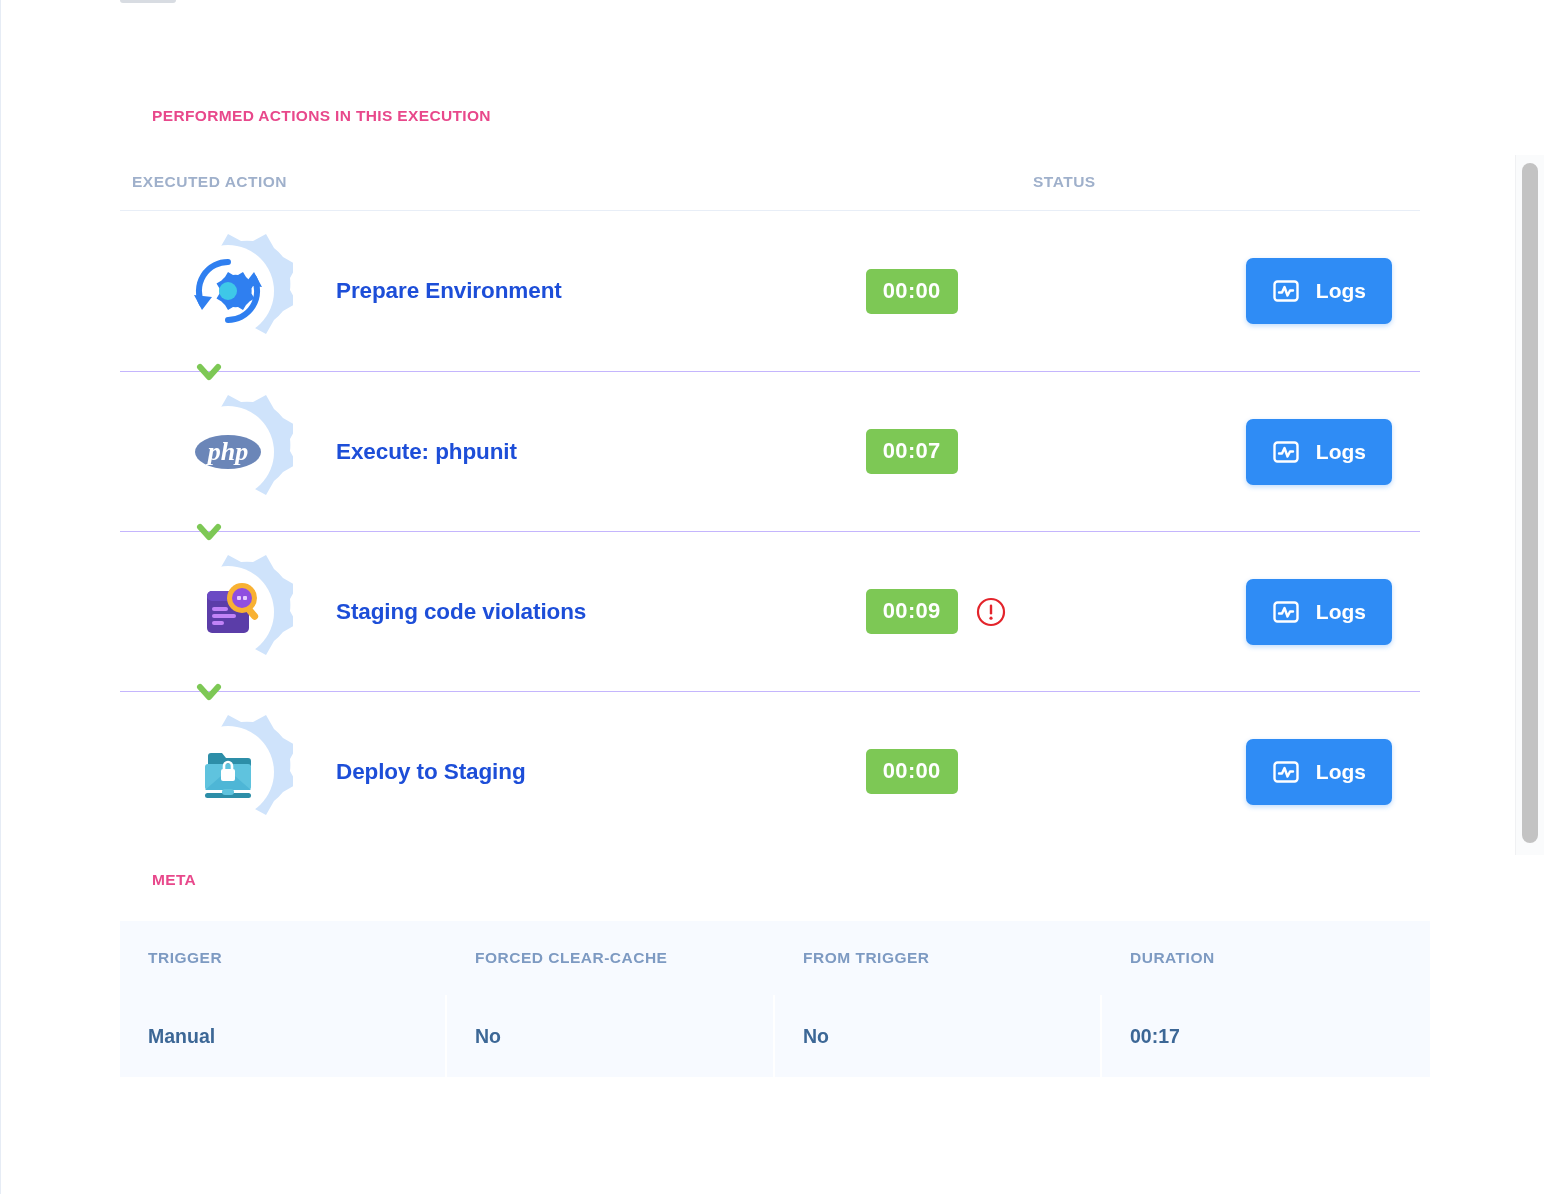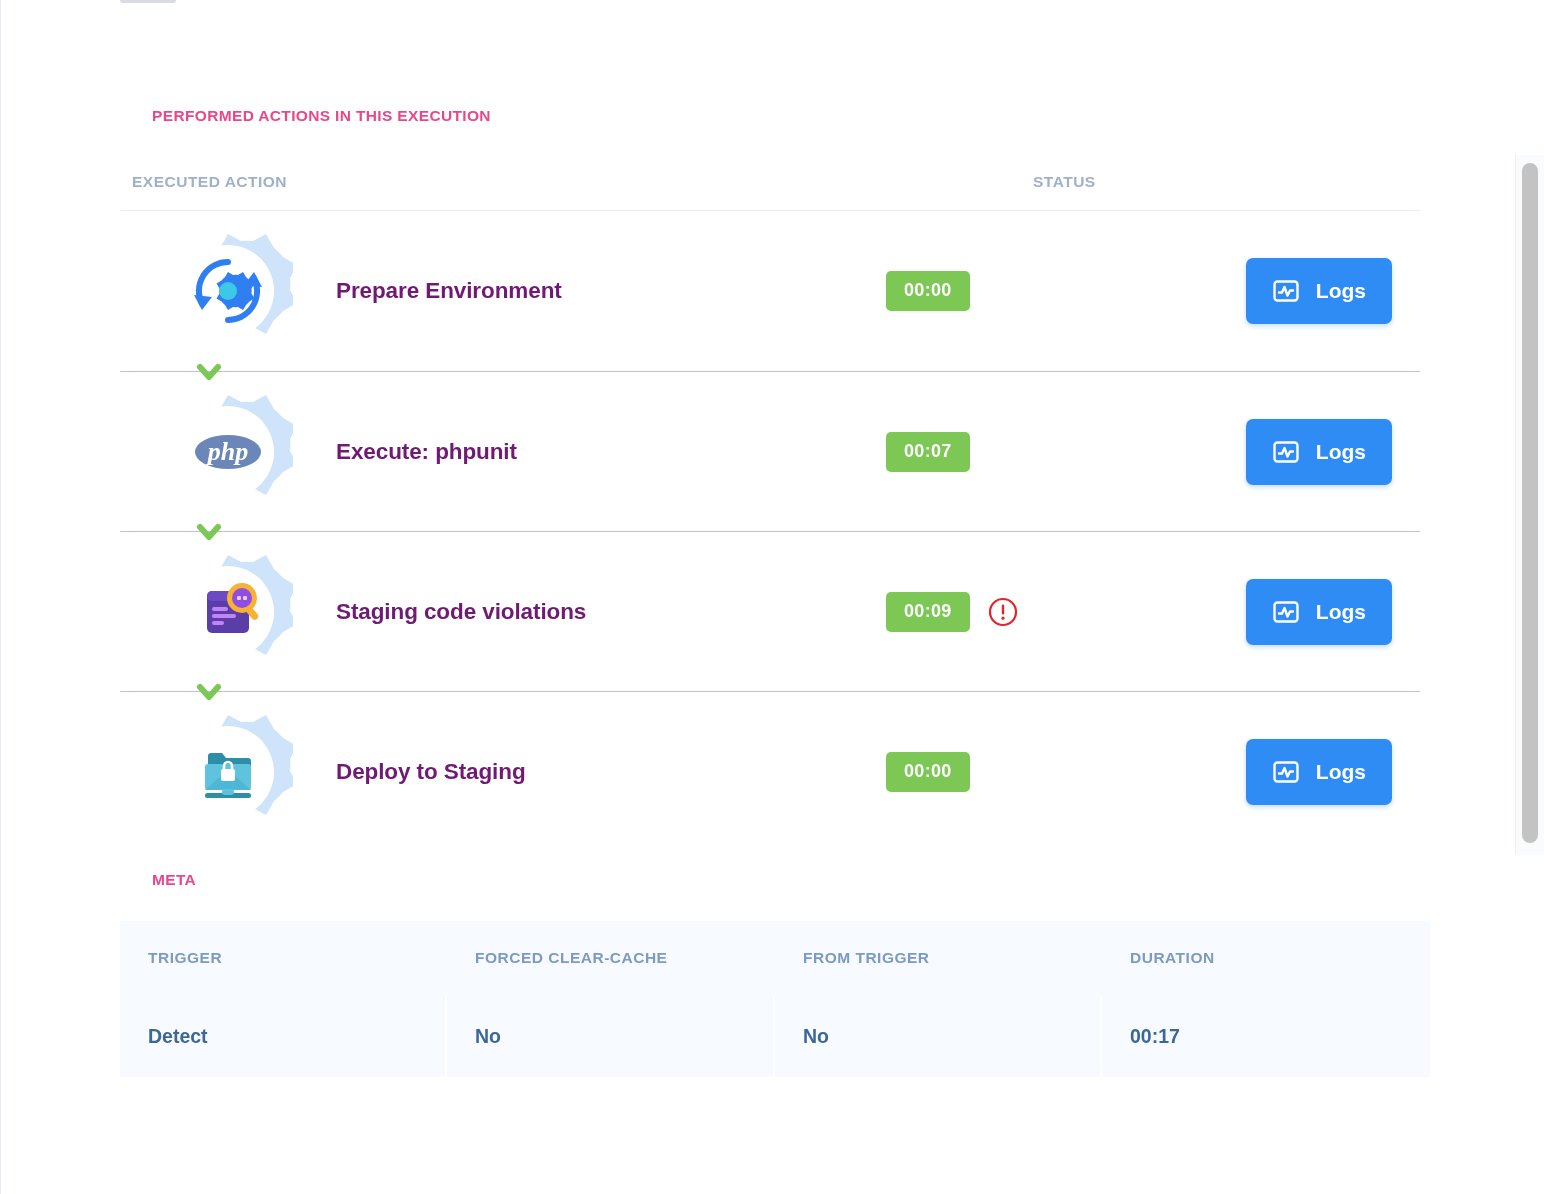--- a/index.html
+++ b/index.html
@@ -67,38 +67,37 @@
   
   .icon-cell {
     width: 216px; min-width: 216px; display: flex;
     align-items: center; justify-content: center;
   }
   .cog-badge { position: relative; width: 130px; height: 130px; }
   .cog-badge svg { display: block; }
 
   .action-name {
     flex: 1;
-    color: #701a75;
+    color: #1d4ed8;
     font-size: 22.5px;
     font-weight: bold;
     letter-spacing: -0.1px;
   }
 
   
   .status-cell {
     width: 380px; min-width: 380px;
     display: flex; align-items: center; gap: 18px;
   }
   .time-badge {
     background: #7dc855; color: #ffffff;
-    font-size: 18px; font-weight: bold;
+    font-size: 22px; font-weight: bold;
     padding: 9px 17px 10px; border-radius: 5px;
     min-width: 84px; text-align: center;
     letter-spacing: .3px;
-    margin-left: 20px;
   }
   .err-icon { width: 30px; height: 30px; flex: 0 0 30px; }
   .err-spacer { width: 30px; flex: 0 0 30px; }
 
   .logs-btn {
     margin-left: auto; margin-right: 28px;
     background: #2f8cf5; color: #fff;
     border: none; border-radius: 7px;
     height: 66px; padding: 0 26px;
     display: flex; align-items: center; gap: 16px;
@@ -334,20 +333,20 @@
   <div class="section-title" id="sec-meta">META</div>
 
   <div class="meta">
     <div class="meta-head">
       <div class="c0">TRIGGER</div>
       <div class="c1">FORCED CLEAR-CACHE</div>
       <div class="c2">FROM TRIGGER</div>
       <div class="c3">DURATION</div>
     </div>
     <div class="meta-body">
-      <div class="c0">Detect</div>
+      <div class="c0">Manual</div>
       <div class="c1">No</div>
       <div class="c2">No</div>
       <div class="c3">00:17</div>
     </div>
   </div>
 
 </div>
 
 </body></html>

